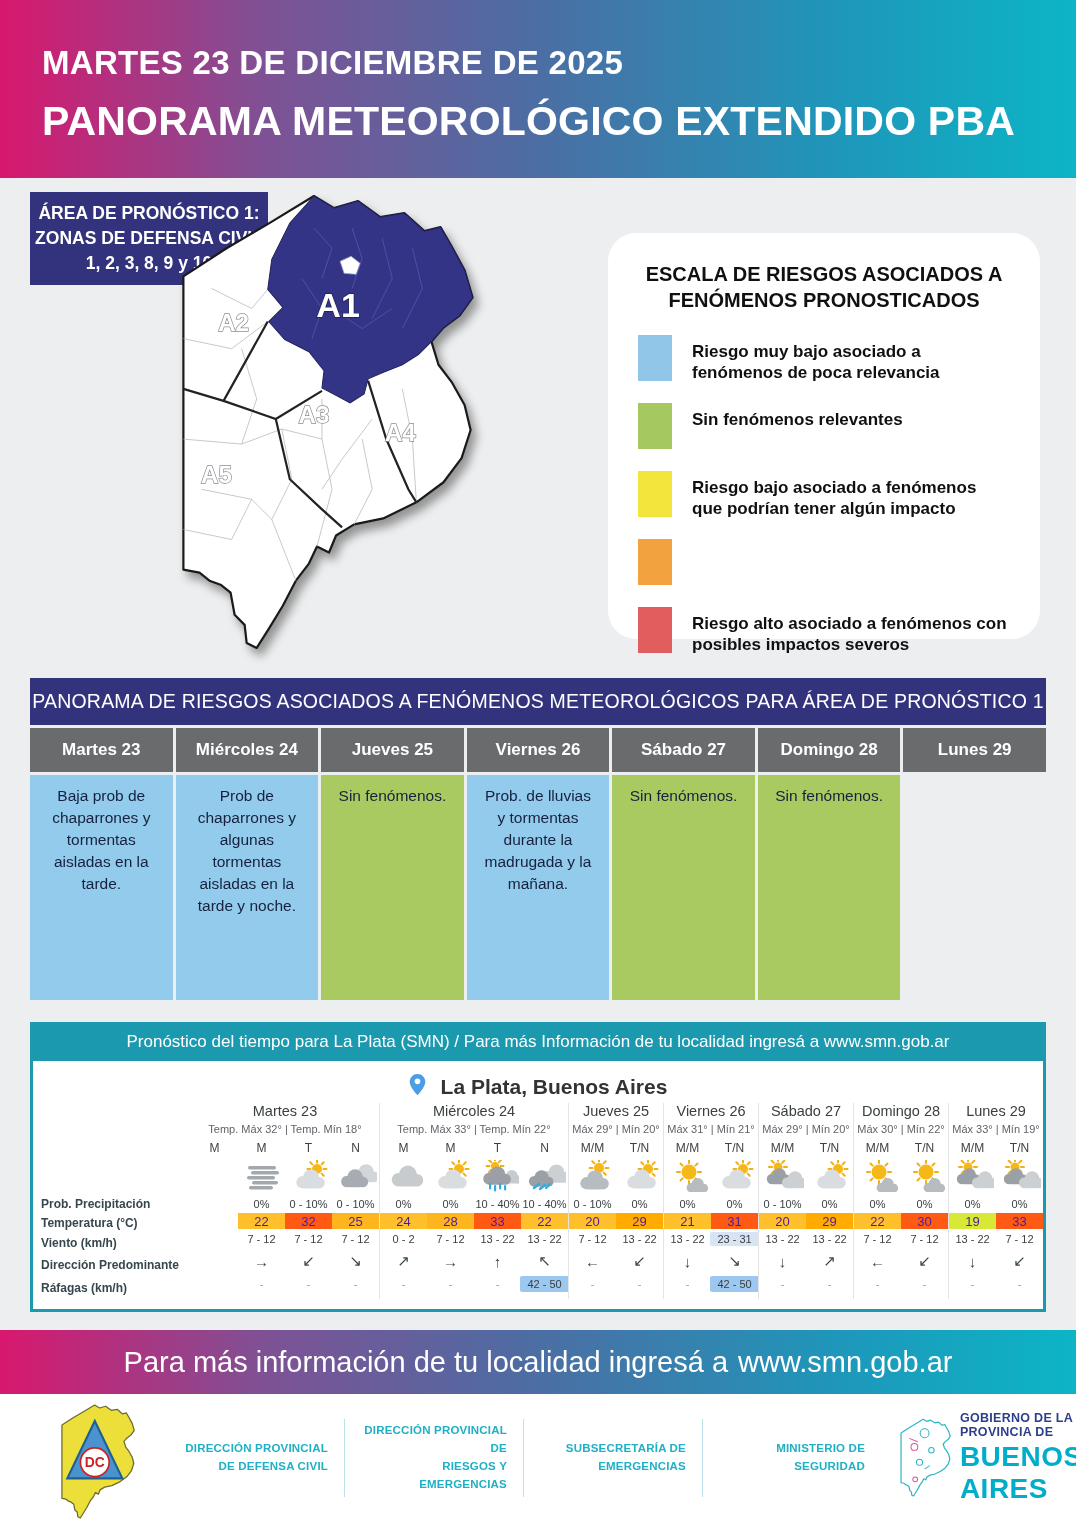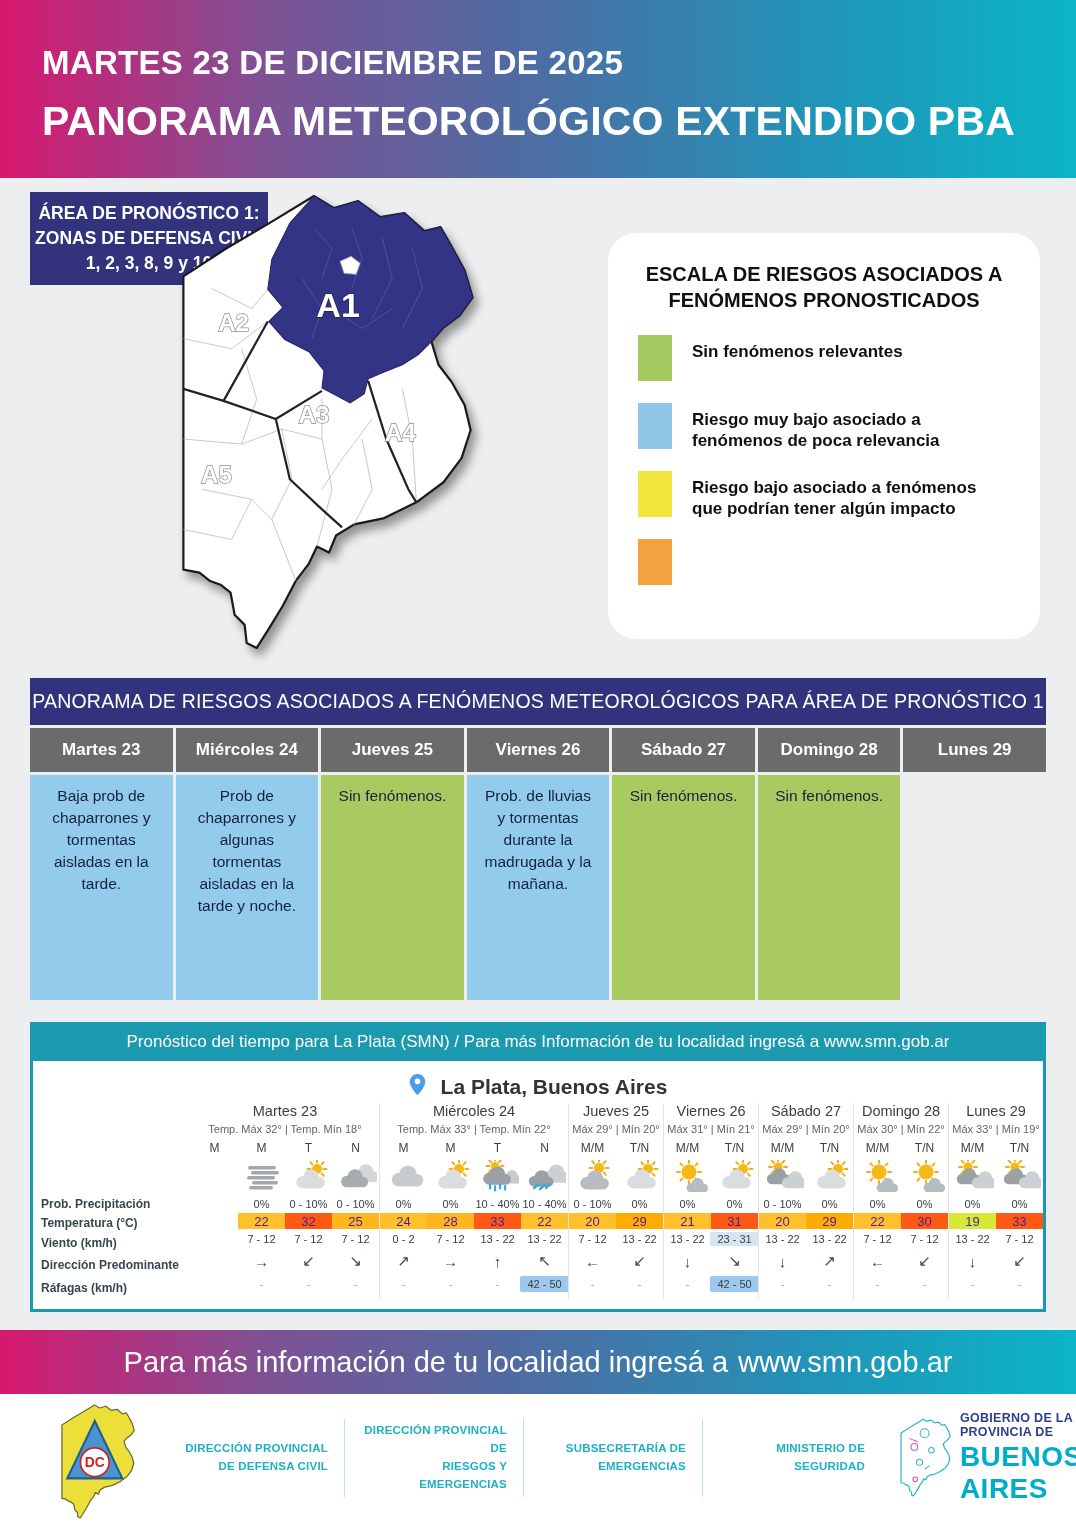--- a/index.html
+++ b/index.html
@@ -155,33 +155,37 @@
           <text x="62" y="142" font-size="24" font-weight="bold" fill="#fff" stroke="#8a8f94" stroke-width="1.4" paint-order="stroke" text-anchor="middle" font-family="Liberation Sans, sans-serif">A2</text>
           <text x="142" y="234" font-size="24" font-weight="bold" fill="#fff" stroke="#8a8f94" stroke-width="1.4" paint-order="stroke" text-anchor="middle" font-family="Liberation Sans, sans-serif">A3</text>
           <text x="228" y="252" font-size="24" font-weight="bold" fill="#fff" stroke="#8a8f94" stroke-width="1.4" paint-order="stroke" text-anchor="middle" font-family="Liberation Sans, sans-serif">A4</text>
           <text x="45" y="294" font-size="24" font-weight="bold" fill="#fff" stroke="#8a8f94" stroke-width="1.4" paint-order="stroke" text-anchor="middle" font-family="Liberation Sans, sans-serif">A5</text>
         </svg>
     </div>
     <aside class="legend">
       <h2>ESCALA DE RIESGOS ASOCIADOS A FENÓMENOS PRONOSTICADOS</h2>
       <div id="legend-items">
   <div class="lg-row">
+    <span class="lg-sw" style="background:#91c6e9"></span>
+    <span class="lg-tx">Riesgo muy bajo asociado a fenómenos de poca relevancia</span>
+  </div>
+  <div class="lg-row">
     <span class="lg-sw" style="background:#a6c860"></span>
     <span class="lg-tx">Sin fenómenos relevantes</span>
-  </div>
-  <div class="lg-row">
-    <span class="lg-sw" style="background:#91c6e9"></span>
-    <span class="lg-tx">Riesgo muy bajo asociado a fenómenos de poca relevancia</span>
   </div>
   <div class="lg-row">
     <span class="lg-sw" style="background:#f3e53c"></span>
     <span class="lg-tx">Riesgo bajo asociado a fenómenos que podrían tener algún impacto</span>
   </div>
   <div class="lg-row">
     <span class="lg-sw" style="background:#f2a340"></span>
+  </div>
+  <div class="lg-row">
+    <span class="lg-sw" style="background:#e25d5d"></span>
+    <span class="lg-tx">Riesgo alto asociado a fenómenos con posibles impactos severos</span>
   </div>
         </div>
     </aside>
   </section>
 
   <section class="risk-table">
     <div class="rt-title">PANORAMA DE RIESGOS ASOCIADOS A FENÓMENOS METEOROLÓGICOS PARA ÁREA DE PRONÓSTICO 1</div>
     <div class="rt-head" id="rt-head">
   <div class="rt-h">Martes 23</div>
   <div class="rt-h">Miércoles 24</div>

